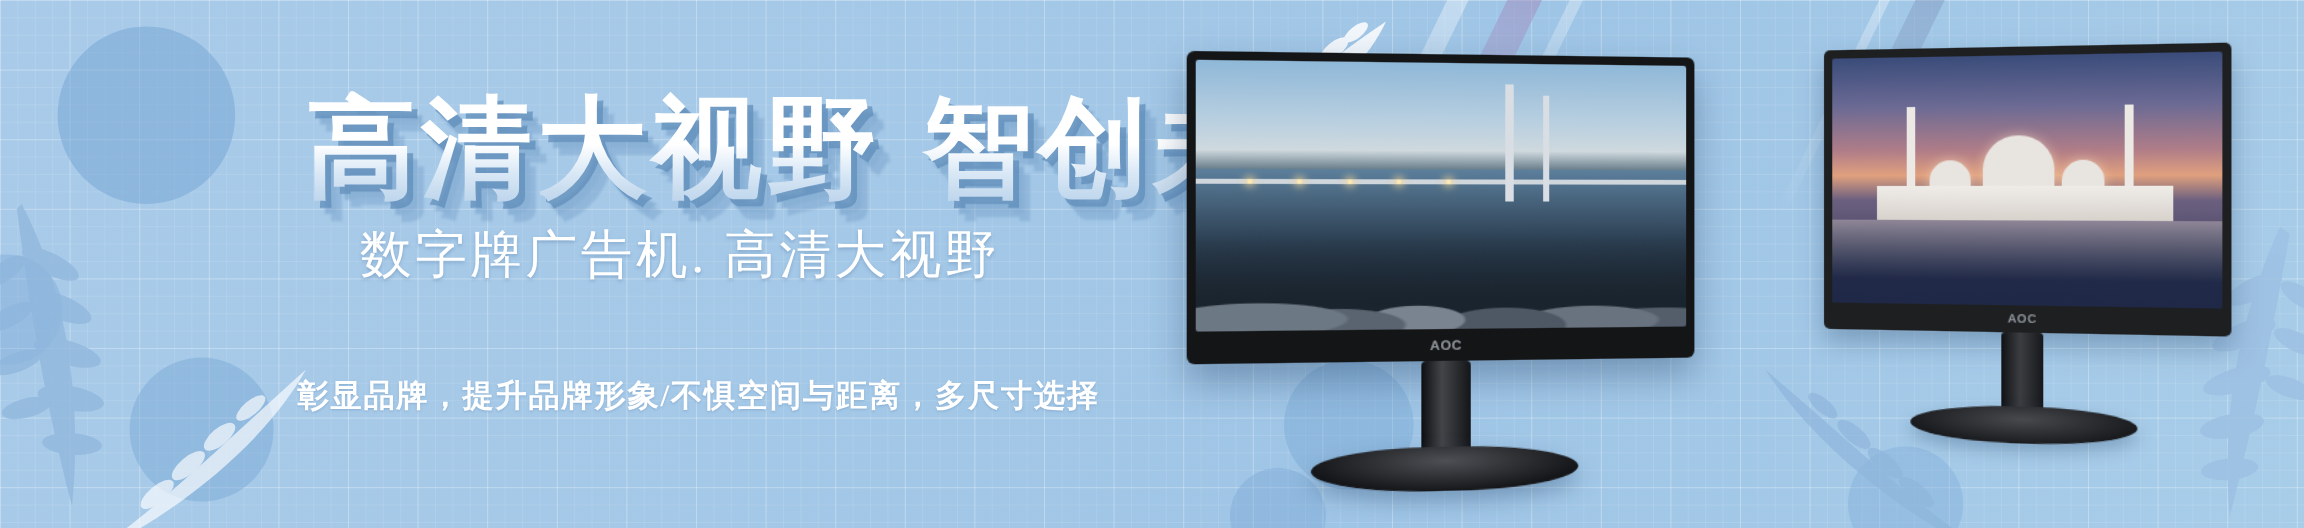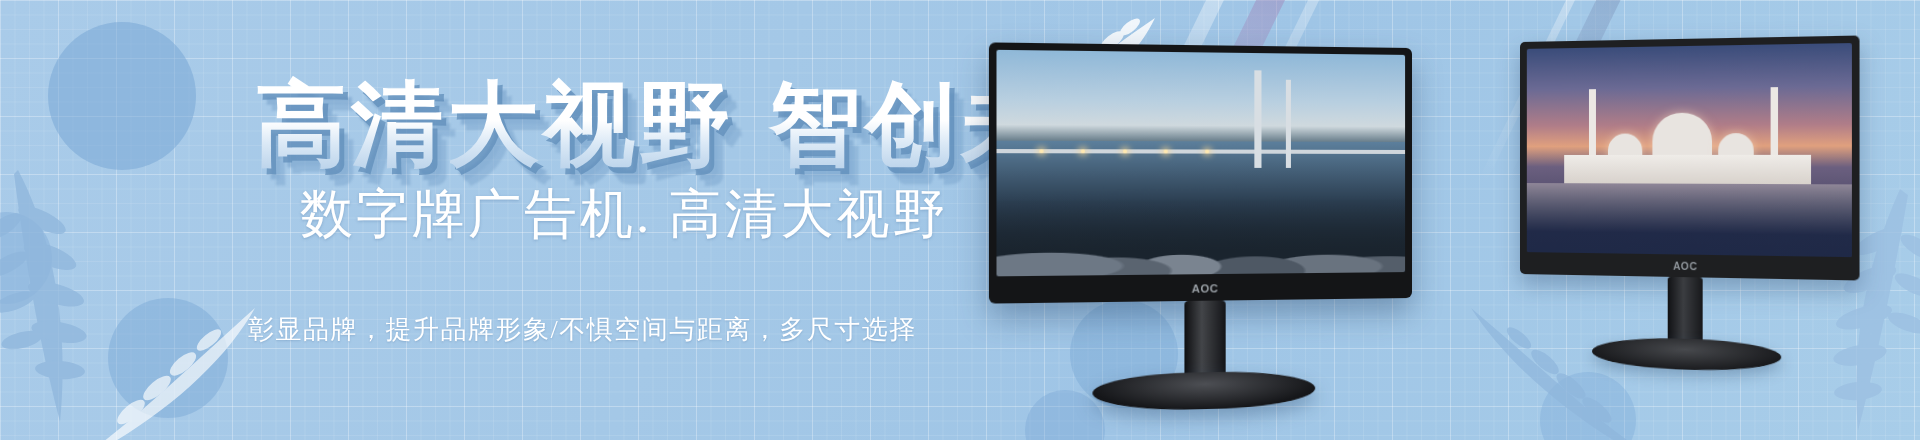--- a/index.html
+++ b/index.html
@@ -63,30 +63,31 @@
     -webkit-background-clip:text;background-clip:text;
     -webkit-text-fill-color:transparent;
     text-shadow:none;
     filter:drop-shadow(5px 6px 0 rgba(96,141,186,.75)) drop-shadow(9px 11px 1px rgba(104,148,192,.45));
     white-space:nowrap;
   }
   .headline .sp{display:inline-block;width:34px;}
   .subheading{
     position:absolute;left:300px;top:190px;
     font-family:"Liberation Serif", serif;
-    font-size:53px;line-height:48px;letter-spacing:3px;
+    font-size:43px;line-height:48px;letter-spacing:3px;
     color:#ffffff;white-space:nowrap;
     text-shadow:0 1px 3px rgba(70,110,155,.35);
   }
   .tagline{
     position:absolute;left:248px;top:314px;
     font-family:"Liberation Serif", serif;
     font-size:26px;line-height:32px;letter-spacing:1.5px;
     color:#ffffff;white-space:nowrap;
     text-shadow:0 1px 2px rgba(70,110,155,.3);
+    font-weight:bold;
   }
   
   .monitors{position:absolute;left:1080px;top:0;width:840px;height:440px;}
   
   .mon-b{position:absolute;left:440px;top:42px;width:330px;height:232px;
     transform:perspective(1400px) rotateY(-13deg);transform-origin:left center;}
   .mon-b .bezel{
     position:absolute;inset:0;background:#1e1f21;border-radius:5px;
     box-shadow:0 10px 22px rgba(40,70,105,.35);
     padding:7px 7px 22px 7px;box-sizing:border-box;

